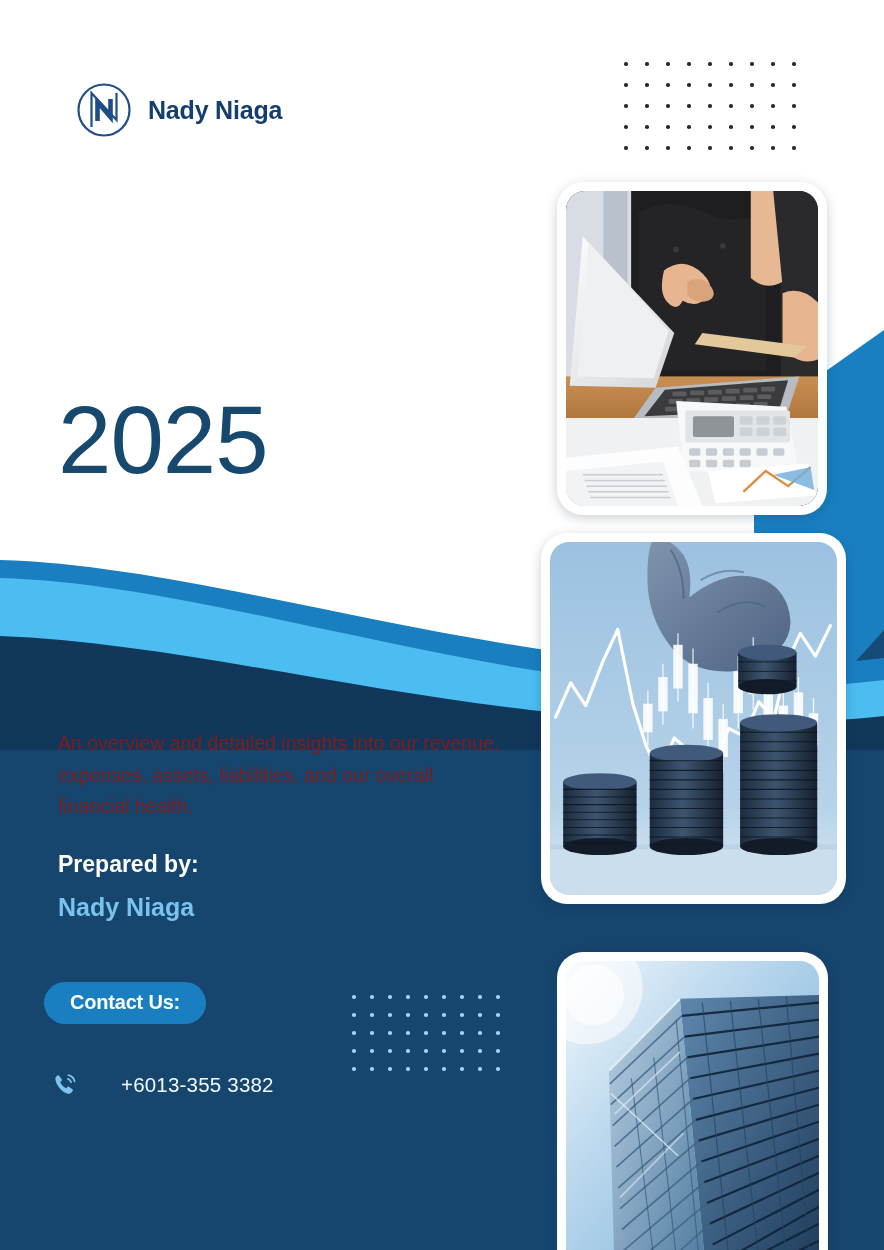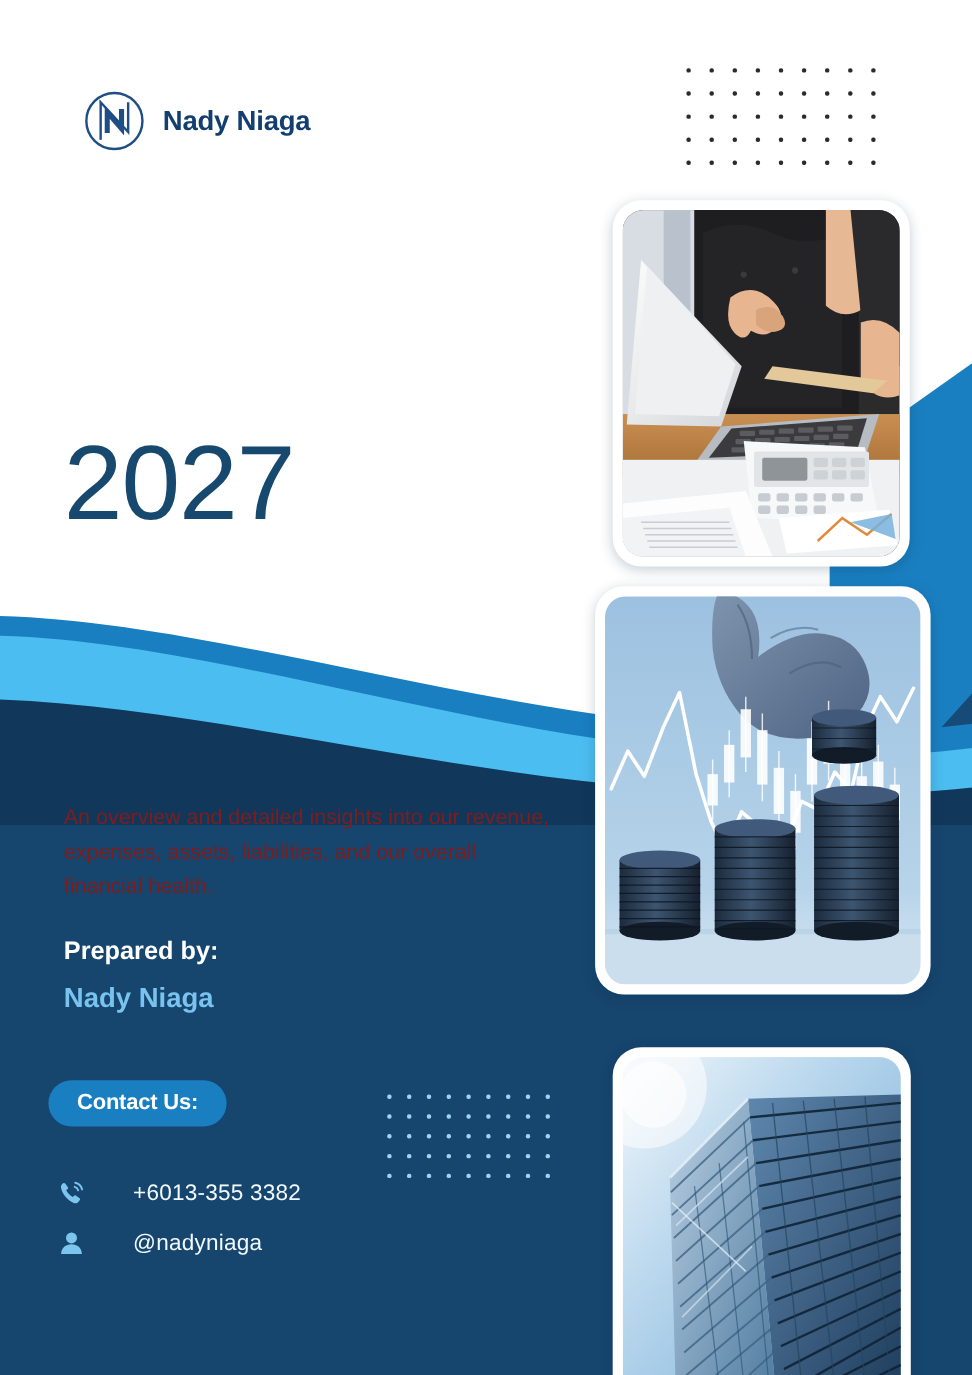--- a/index.html
+++ b/index.html
@@ -127,50 +127,41 @@
     <svg class="logo-mark" viewBox="0 0 60 60">
       <circle cx="30" cy="30" r="25.5" fill="none" stroke="#1f4d86" stroke-width="2.2"></circle>
       <path d="M17.5,47 L17.5,13 L42.5,40 L42.5,13" fill="none" stroke="#1f4d86" stroke-width="2.2" stroke-linejoin="miter"></path>
       <path d="M23.5,41 L23.5,22 L36.5,37 L36.5,19" fill="none" stroke="#1f4d86" stroke-width="4.6" stroke-linejoin="miter"></path>
     </svg>
     <span class="logo-text">Nady Niaga</span>
   </div>
 
   <div class="headline">
   </div>
-  <div class="year">2027</div>
+  <div class="year">2025</div>
 
   <div class="desc">An overview and detailed insights into our revenue, expenses, assets, liabilities, and our overall financial health.</div>
   <div class="prep-label">Prepared by:</div>
   <div class="prep-name">Nady Niaga</div>
 
   <div class="contact-badge">Contact Us:</div>
 
   <div class="contact-list">
 
     <div class="contact-item">
       <span class="ci-icon">
         <svg width="26" height="26" viewBox="0 0 26 26">
           <path d="M5.4,3.6 C4.2,4.4 3.2,5.8 3.4,7.2 C3.9,12.6 9.1,19.3 15.1,21.6 C16.7,22.2 18.4,21.6 19.4,20.4 L20.6,18.9 C21,18.4 20.9,17.7 20.4,17.3 L16.9,14.8 C16.4,14.4 15.7,14.5 15.3,15 L14.3,16.2 C11.6,15 9.3,12.6 8.2,9.9 L9.5,8.9 C10,8.5 10.1,7.8 9.7,7.3 L7.3,3.9 C6.9,3.3 6.1,3.2 5.4,3.6 Z" fill="#7cc5ef"></path>
           <path d="M16.4,3.2 C19.5,3.9 21.9,6.3 22.6,9.4" fill="none" stroke="#7cc5ef" stroke-width="1.7" stroke-linecap="round"></path>
           <path d="M15.9,6.9 C17.5,7.4 18.7,8.6 19.1,10.2" fill="none" stroke="#7cc5ef" stroke-width="1.7" stroke-linecap="round"></path>
         </svg>
       </span>
       <span class="ci-text">+6013-355 3382</span>
     </div>
 
-    <div class="contact-item">
-      <span class="ci-icon">
-        <svg width="26" height="26" viewBox="0 0 26 26">
-          <circle cx="13" cy="8.4" r="5" fill="#7cc5ef"></circle>
-          <path d="M3.6,23 C3.6,17.6 7.8,14.2 13,14.2 C18.2,14.2 22.4,17.6 22.4,23 Z" fill="#7cc5ef"></path>
-        </svg>
-      </span>
-      <span class="ci-text">@nadyniaga</span>
-    </div>
 
 
   </div>
 
   <div class="dots" id="dots-top" style="grid-template-columns: repeat(9, 21px); grid-auto-rows: 21px;">
       <span style="width: 3.5px; height: 3.5px; background: rgb(43, 43, 43);"></span>
       <span style="width: 3.5px; height: 3.5px; background: rgb(43, 43, 43);"></span>
       <span style="width: 3.5px; height: 3.5px; background: rgb(43, 43, 43);"></span>
       <span style="width: 3.5px; height: 3.5px; background: rgb(43, 43, 43);"></span>
       <span style="width: 3.5px; height: 3.5px; background: rgb(43, 43, 43);"></span>

